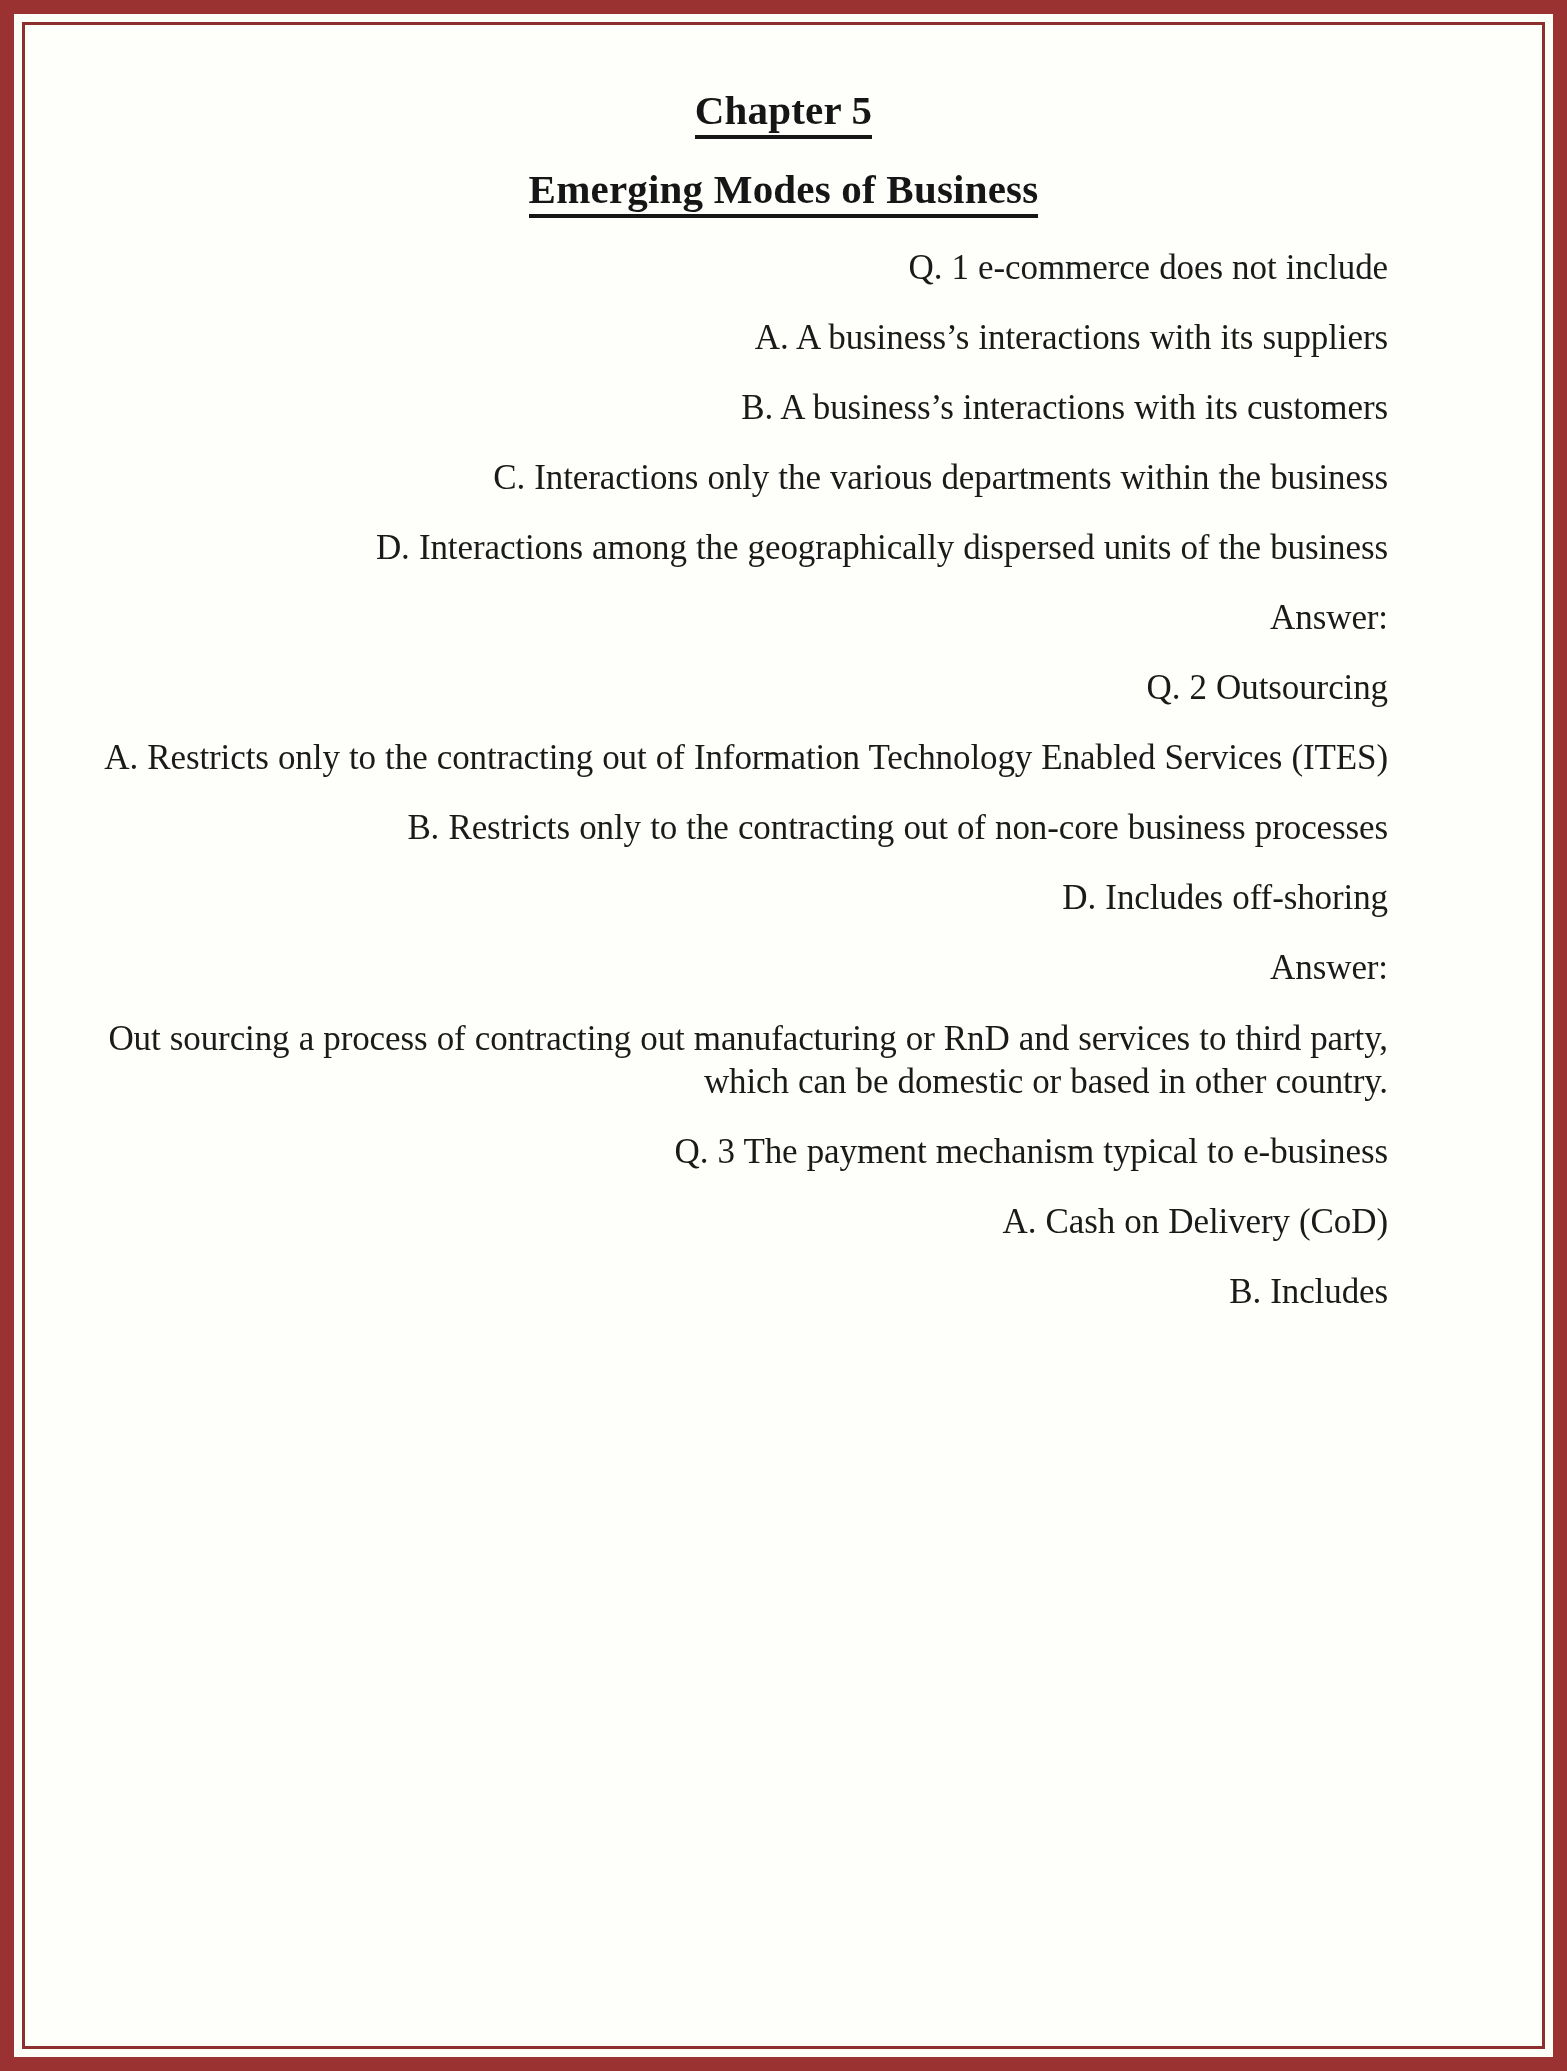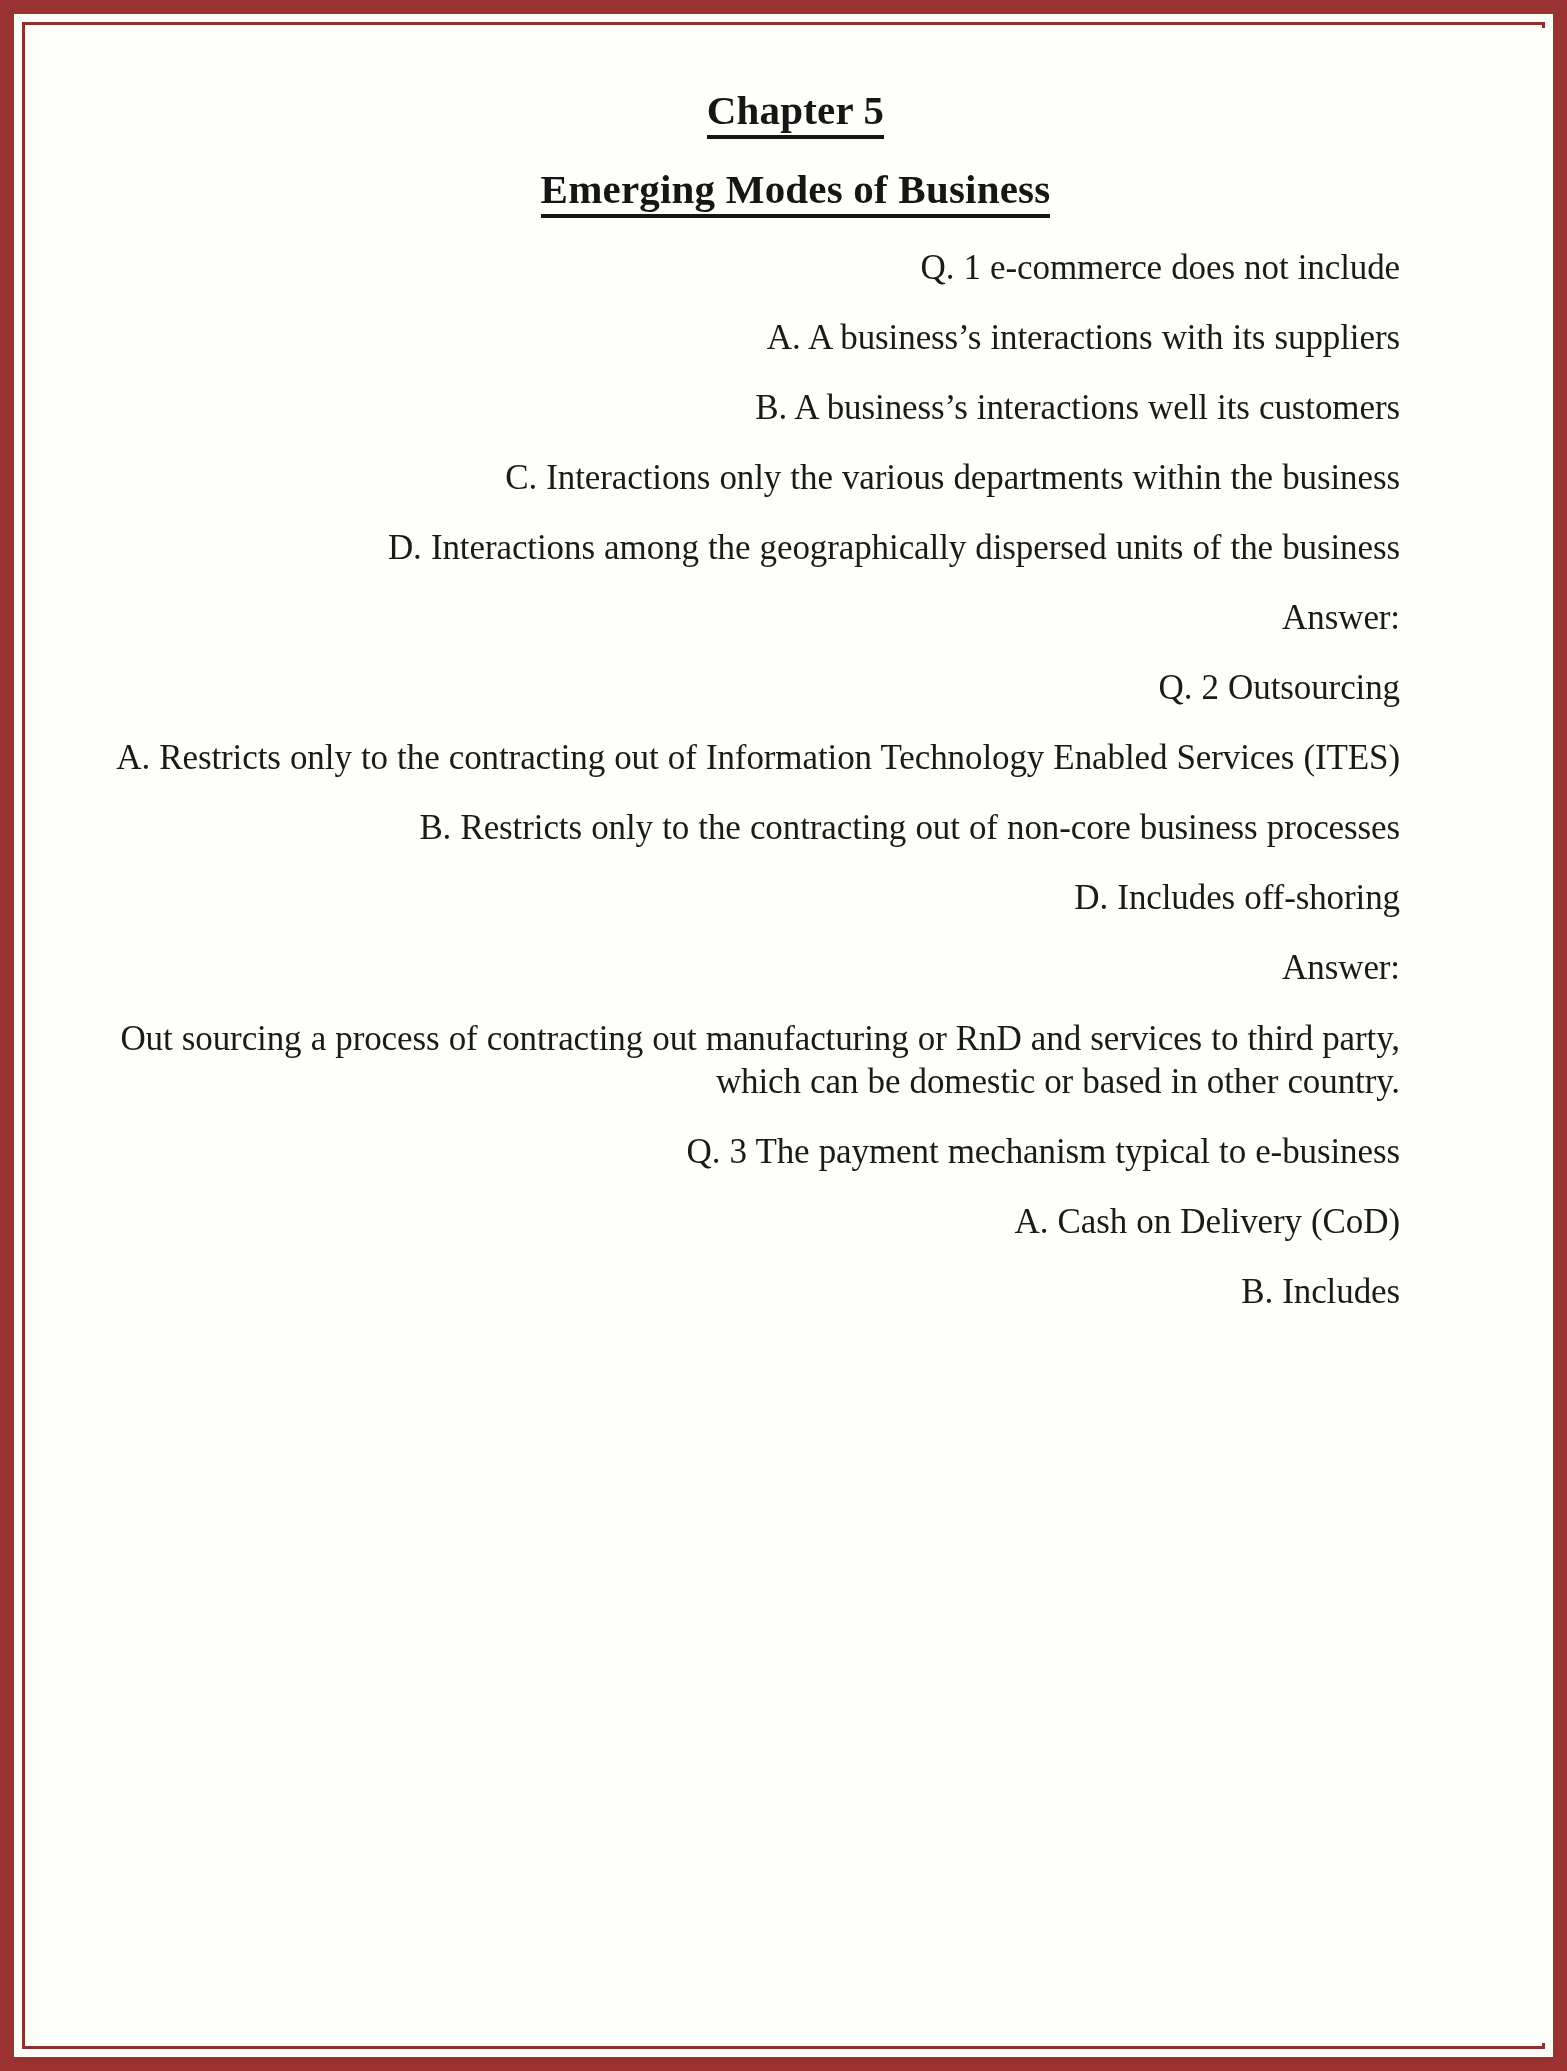--- a/index.html
+++ b/index.html
@@ -30,21 +30,21 @@
     position: absolute;
     left: 22px; top: 22px;
     width: 1523px;
     height: 2027px;
     box-sizing: border-box;
     border: 3px solid #8E2F2F;
     pointer-events: none;
   }
   .content {
     position: absolute;
-    left: 40px;
+    left: 28px;
     top: 28px;
     width: 1511px;
     height: 2015px;
     box-sizing: border-box;
     background: #fefefa;
     padding: 60px 60px 40px 60px;
   }
   .headings {
     text-align: center;
   }
@@ -100,21 +100,21 @@
   <div class="content">
 
     <div class="headings">
       <div class="heading h-chapter">Chapter 5</div>
       <div class="heading h-title">Emerging Modes of Business</div>
     </div>
 
     <div class="body-block">
       <p class="para">Q. 1 e-commerce does not include</p>
       <p class="para">A. A business’s interactions with its suppliers</p>
-      <p class="para">B. A business’s interactions well its customers</p>
+      <p class="para">B. A business’s interactions with its customers</p>
       <p class="para">C. Interactions only the various departments within the business</p>
       <p class="para">D. Interactions among the geographically dispersed units of the business</p>
       <p class="para">Answer:</p>
       <p class="para">Q. 2 Outsourcing</p>
       <p class="para multi">A. Restricts only to the contracting out of Information Technology Enabled Services (ITES)</p>
       <p class="para">B. Restricts only to the contracting out of non-core business processes</p>
       <p class="para">D. Includes off-shoring</p>
       <p class="para">Answer:</p>
       <p class="para multi">Out sourcing a process of contracting out manufacturing or RnD and services to third party, which can be domestic or based in other country.</p>
       <p class="para">Q. 3 The payment mechanism typical to e-business</p>

